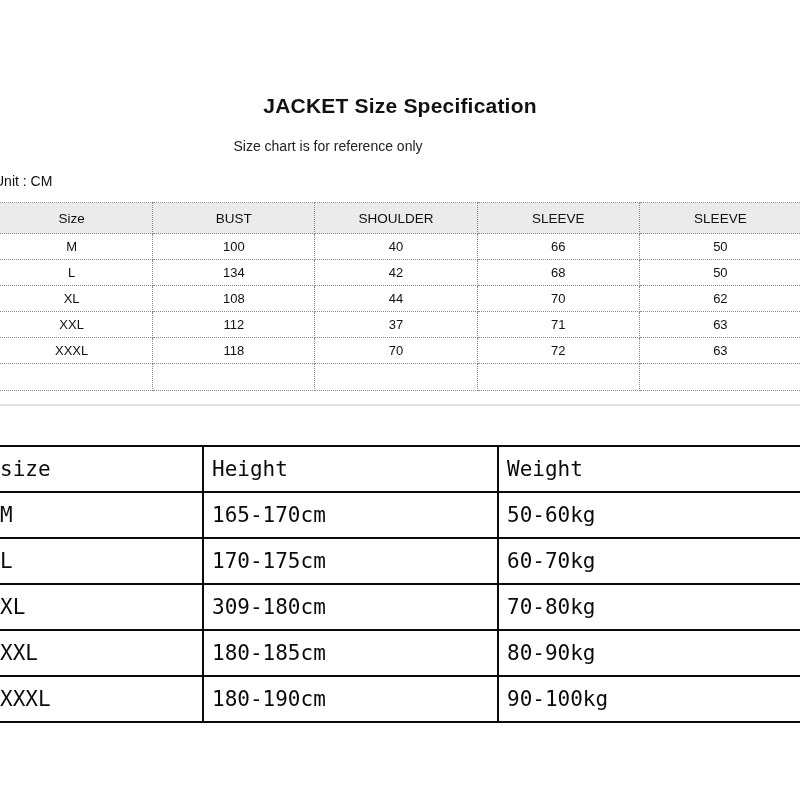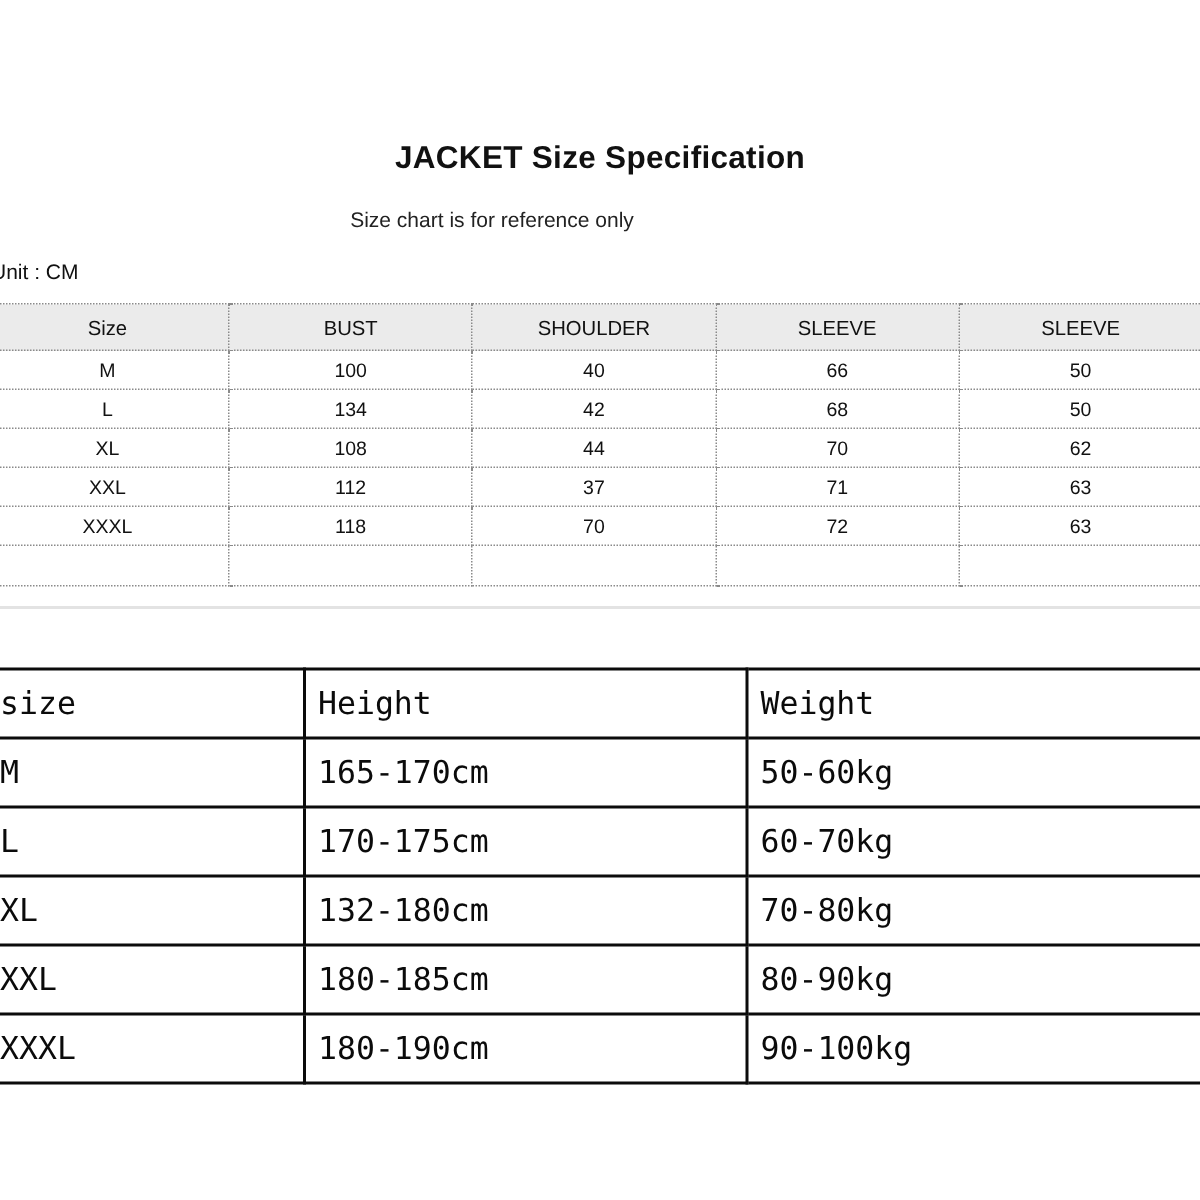--- a/index.html
+++ b/index.html
@@ -222,21 +222,21 @@
         <td>165-170cm</td>
         <td>50-60kg</td>
       </tr>
       <tr>
         <td>L</td>
         <td>170-175cm</td>
         <td>60-70kg</td>
       </tr>
       <tr>
         <td>XL</td>
-        <td>132-180cm</td>
+        <td>309-180cm</td>
         <td>70-80kg</td>
       </tr>
       <tr>
         <td>XXL</td>
         <td>180-185cm</td>
         <td>80-90kg</td>
       </tr>
       <tr>
         <td>XXXL</td>
         <td>180-190cm</td>

